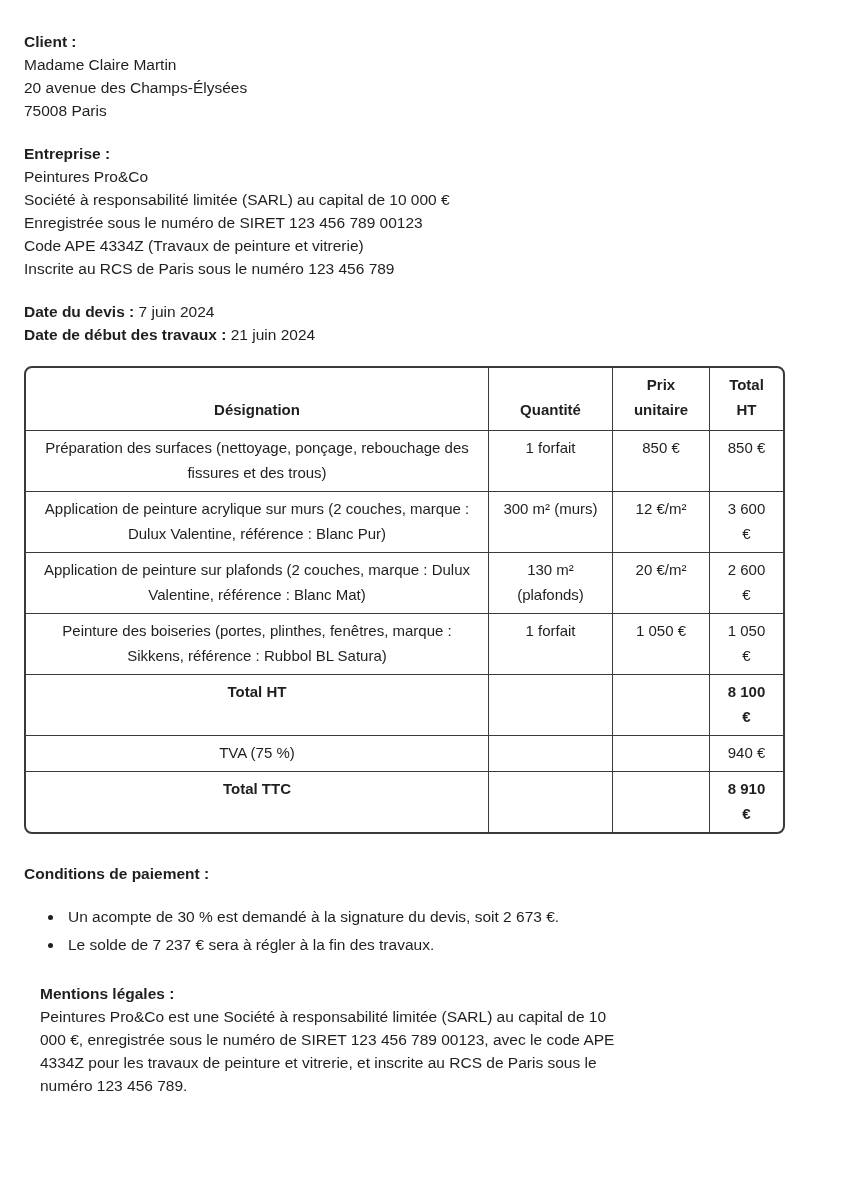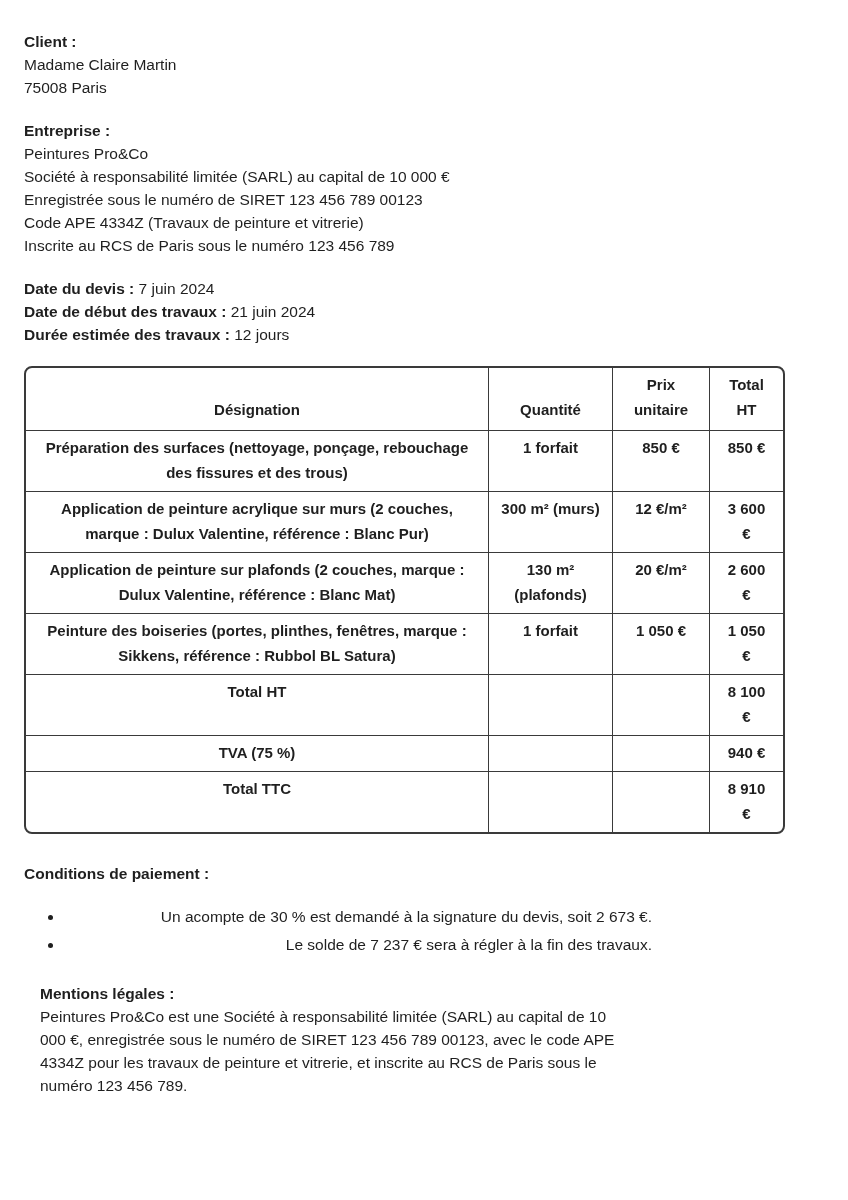--- a/index.html
+++ b/index.html
@@ -45,60 +45,58 @@
     text-align: center;
     overflow: hidden;
   }
   .qtable th {
     vertical-align: bottom;
     font-weight: 600;
     padding: 4px 12px 8px 12px;
   }
   .qtable td {
     vertical-align: top;
-    font-weight: 700;
+    font-weight: 400;
     padding: 4px 12px 6px 12px;
     word-wrap: break-word;
   }
   .qtable tr > *:last-child { border-right: none; }
   .qtable tbody.summary tr:last-child td { border-bottom: none; }
   .qtable tr.bold-row td { font-weight: 700; }
   .qtable td.min-h { height: 60px; }
 
   
   ul.pay-list {
     margin: 20px 0 26px 0;
     padding: 0 0 0 40px;
     list-style: disc;
-    text-align: right;
   }
   ul.pay-list li {
     padding-left: 4px;
     margin-bottom: 5px;
   }
 
   .legal-text { margin: 16px; }
 </style>
 </head>
 <body>
 
 <div class="page">
 
   <p class="block">
-    <strong class="line">Client :</strong><span><span class="line">Madame Claire Martin</span><span class="line">75008 Paris</span></span>
+    <strong class="line">Client :</strong><span><span class="line">Madame Claire Martin</span><span class="line">20 avenue des Champs-Élysées</span><span class="line">75008 Paris</span></span>
   </p>
 
   <p class="block">
     <strong class="line">Entreprise :</strong><span><span class="line">Peintures Pro&amp;Co</span><span class="line">Société à responsabilité limitée (SARL) au capital de 10 000 €</span><span class="line">Enregistrée sous le numéro de SIRET 123 456 789 00123</span><span class="line">Code APE 4334Z (Travaux de peinture et vitrerie)</span><span class="line">Inscrite au RCS de Paris sous le numéro 123 456 789</span></span>
   </p>
 
   <p class="block">
       <span class="line"><strong>Date du devis :</strong> <span>7 juin 2024</span></span>
       <span class="line"><strong>Date de début des travaux :</strong> <span>21 juin 2024</span></span>
-      <span class="line"><strong>Durée estimée des travaux :</strong> <span>12 jours</span></span>
     </p>
 
   <table class="qtable">
     <colgroup>
       <col style="width:463px">
       <col style="width:124px">
       <col style="width:97px">
       <col style="width:73px">
     </colgroup>
     <thead>

